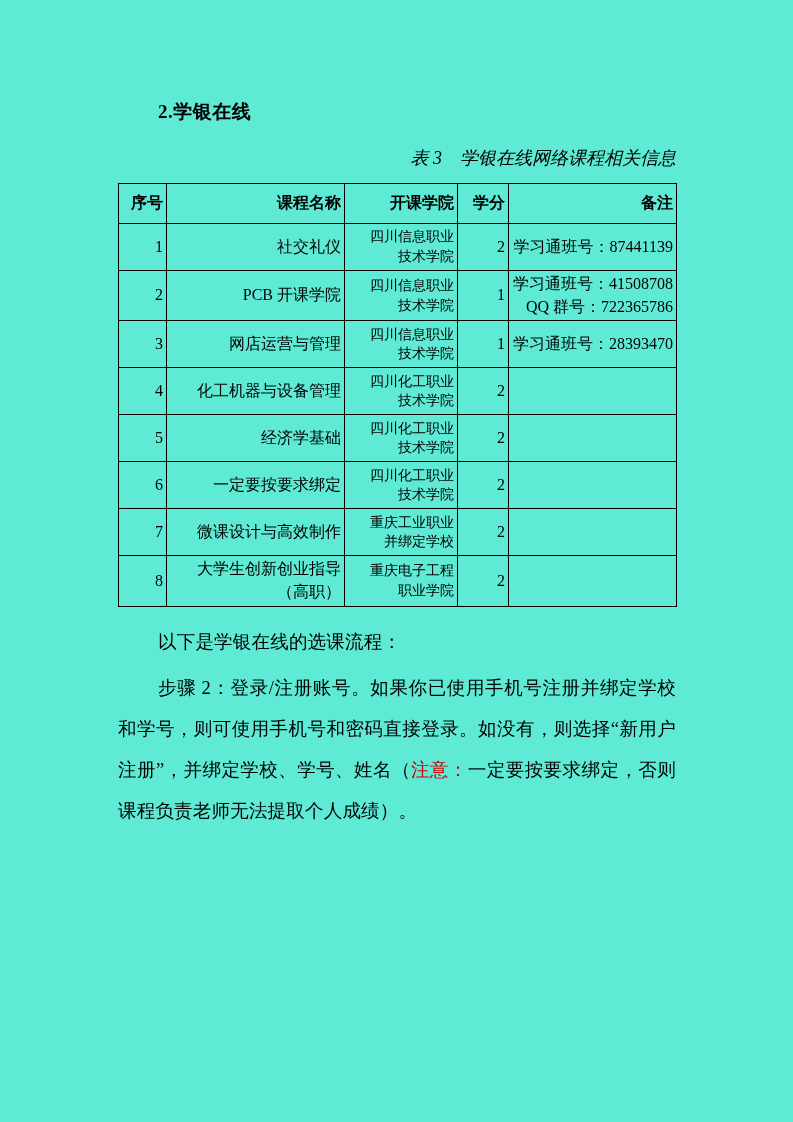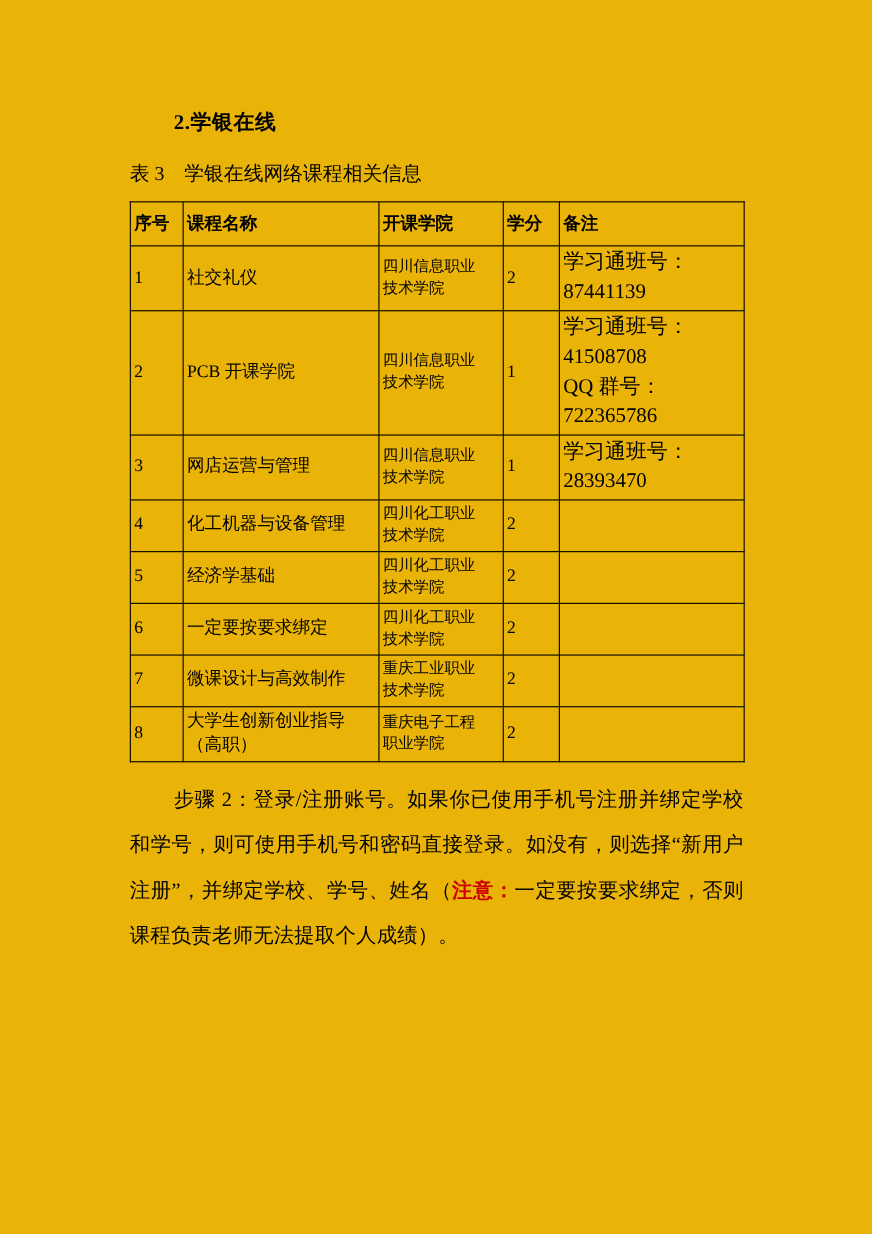--- a/index.html
+++ b/index.html
@@ -1,84 +1,85 @@
 <!DOCTYPE html>
 <html><head>
 <meta charset="utf-8">
 <style>
   html, body { margin: 0; padding: 0; background: #ffffff; }
   .page {
     position: relative;
     width: 793px;
     height: 1122px;
-    background: #eab308;
+    background: #5eead4;
     overflow: hidden;
     font-family: "Liberation Serif", "DejaVu Serif", serif;
     color: #000000;
     box-sizing: border-box;
   }
   .content {
     padding: 0 117px 0 118px;
   }
   .heading {
     margin: 0;
     padding: 101px 0 0 40px;
     font-size: 19px;
     line-height: 22px;
     font-weight: bold;
     letter-spacing: 0.5px;
   }
   .caption {
     margin-top: 25px;
-    text-align: left;
+    text-align: right;
     font-size: 18px;
     line-height: 21px;
     white-space: pre-wrap;
+    font-style: italic;
   }
   table.course-table {
     margin-top: 14px;
     border-collapse: collapse;
     width: 558px;
     table-layout: fixed;
   }
   .course-table th, .course-table td {
     border: 1px solid #000000;
-    text-align: left;
+    text-align: right;
     vertical-align: middle;
     padding: 2px 3px;
     white-space: pre-line;
     box-sizing: border-box;
     overflow: hidden;
   }
   .course-table th {
     font-weight: bold;
     font-size: 16px;
     height: 40px;
   }
   .course-table td {
     font-size: 16px;
     line-height: 1.42;
     height: 47px;
     font-weight: normal;
   }
   .course-table td.c-college { font-size: 14px; }
-  .course-table td.c-remark  { font-size: 19px; }
+  .course-table td.c-remark  { font-size: 16px; }
   .body-text {
     margin-top: 15px;
     font-size: 18.5px;
     line-height: 41px;
     text-align: justify;
     letter-spacing: 0.2px;
   }
   .body-text p {
     margin: 5px 0 0 0;
     text-indent: 40px;
   }
   .note-label {
-    font-weight: bold;
+    font-weight: normal;
   }
 </style>
 </head>
 <body>
 
 <div class="page">
   <div class="content">
 
     <h2 class="heading">2.学银在线</h2>
 
@@ -148,34 +149,35 @@
           <td class="c-name">一定要按要求绑定</td>
           <td class="c-college">四川化工职业
 技术学院</td>
           <td class="c-credit">2</td>
           <td class="c-remark"></td>
         </tr>
         <tr>
           <td class="c-seq">7</td>
           <td class="c-name">微课设计与高效制作</td>
           <td class="c-college">重庆工业职业
-技术学院</td>
+并绑定学校</td>
           <td class="c-credit">2</td>
           <td class="c-remark"></td>
         </tr>
         <tr>
           <td class="c-seq">8</td>
           <td class="c-name">大学生创新创业指导
 （高职）</td>
           <td class="c-college">重庆电子工程
 职业学院</td>
           <td class="c-credit">2</td>
           <td class="c-remark"></td>
         </tr>
       </tbody>
     </table>
 
     <div class="body-text">
+      <p>以下是学银在线的选课流程：</p>
       <p><span>步骤 2：登录/注册账号。如果你已使用手机号注册并绑定学校和学号，则可使用手机号和密码直接登录。如没有，则选择“新用户注册”，并绑定学校、学号、姓名（</span><span class="note-label" style="color: rgb(204, 0, 0);">注意：</span><span>一定要按要求绑定，否则课程负责老师无法提取个人成绩）。</span></p>
     </div>
 
   </div>
 </div>
 
 </body></html>

